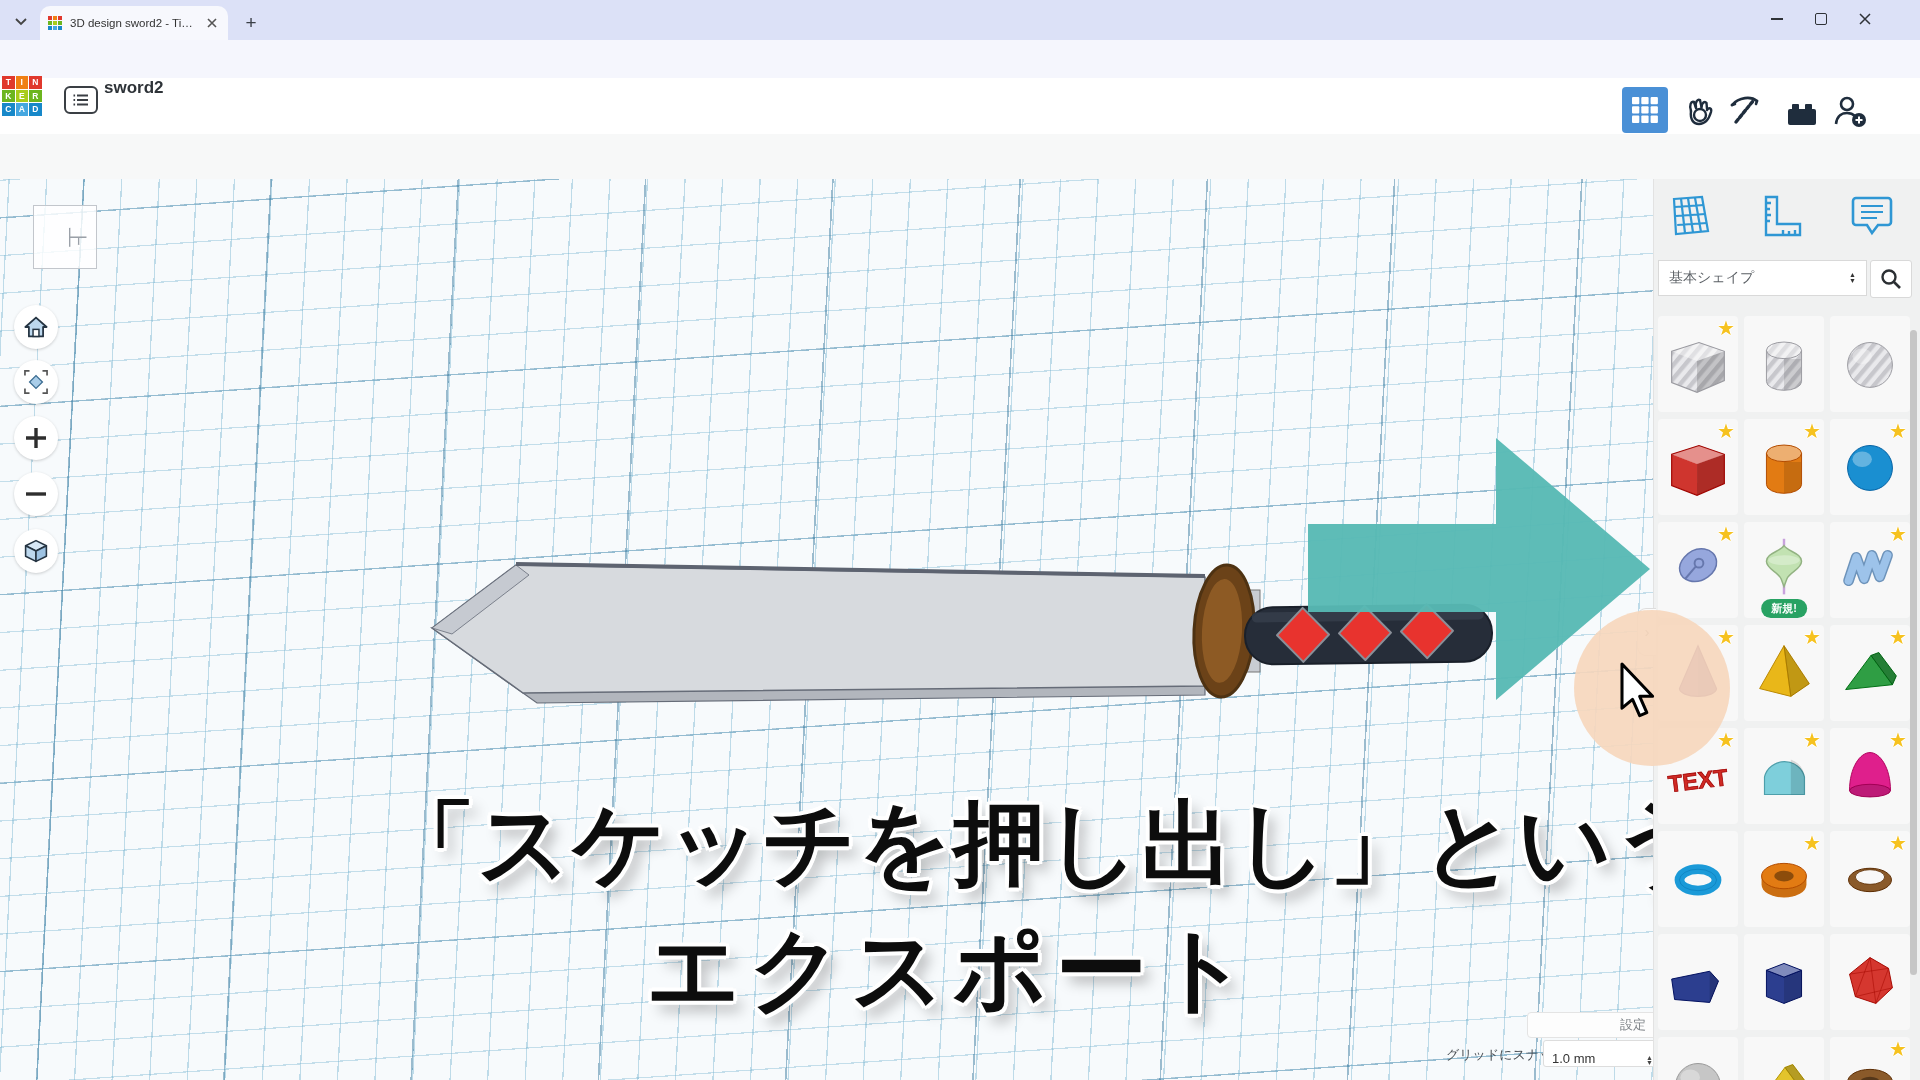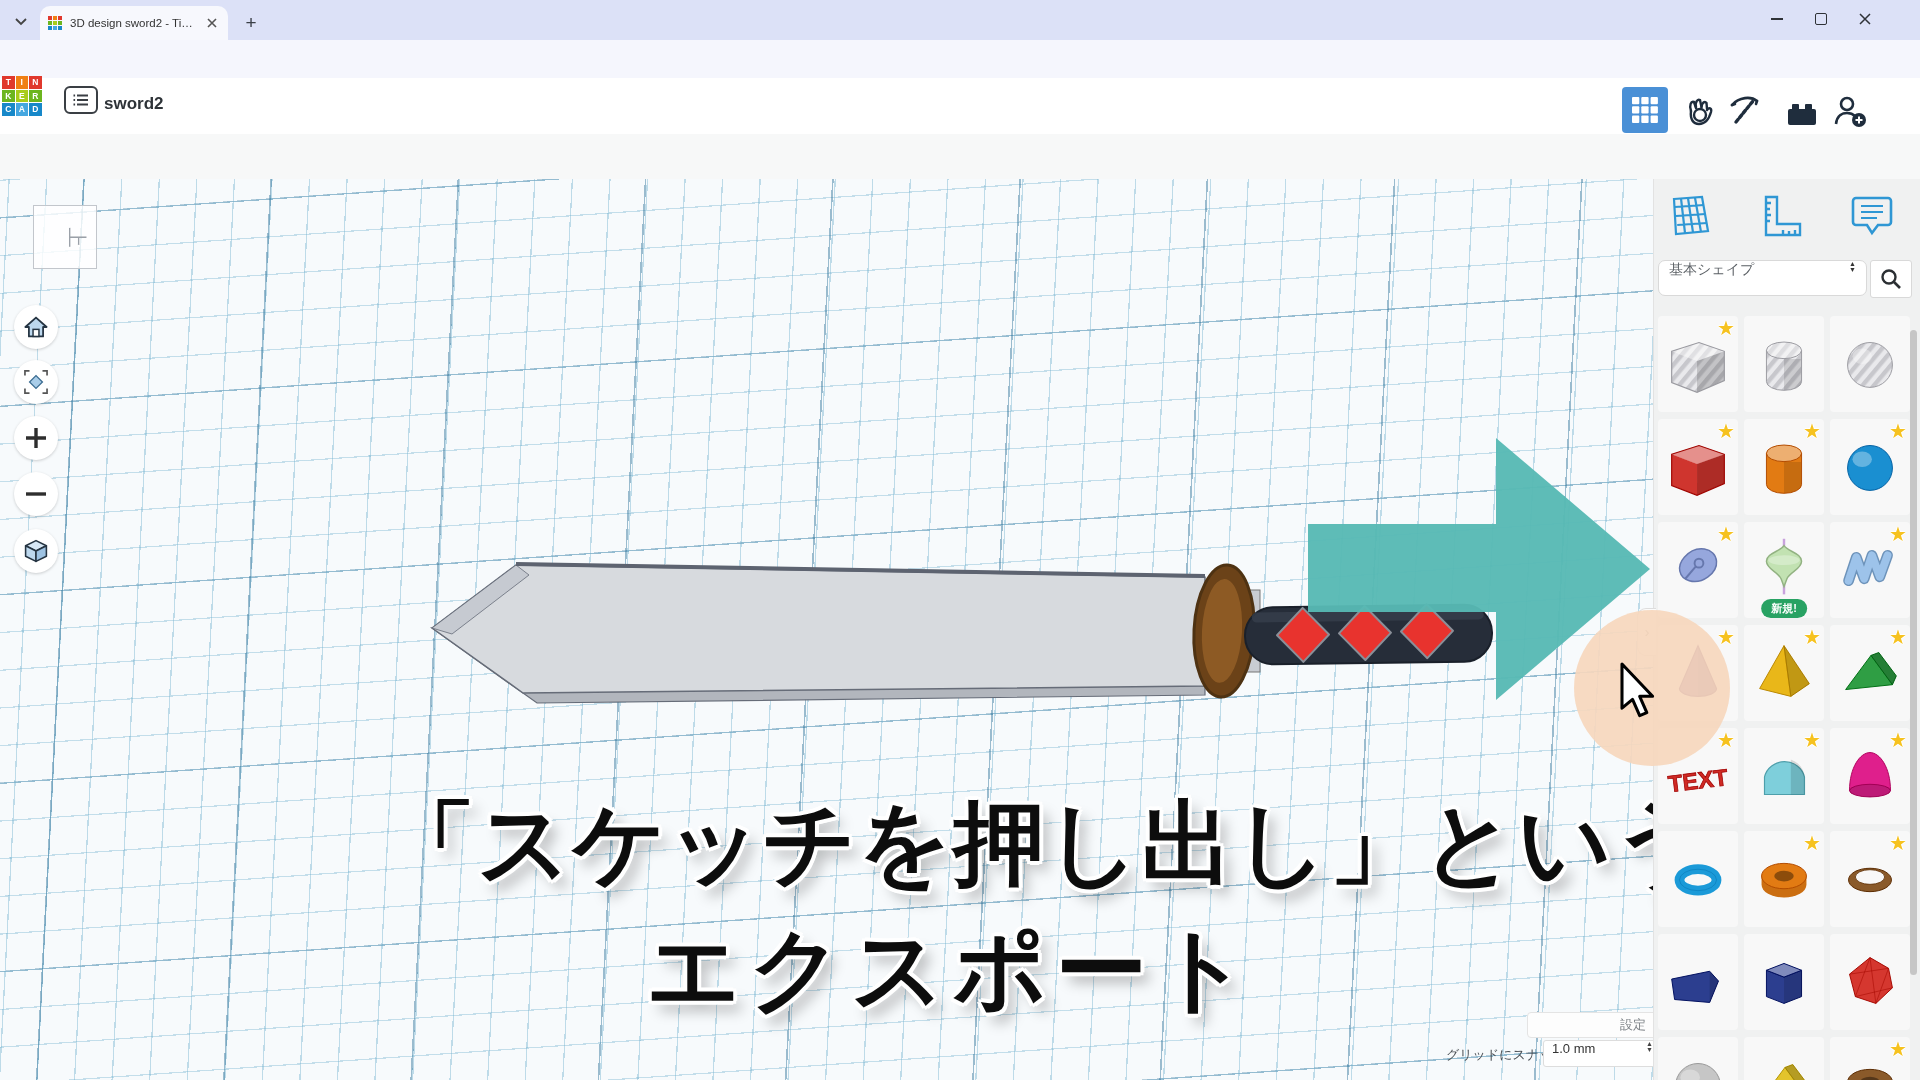--- a/index.html
+++ b/index.html
@@ -68,29 +68,29 @@
   .vbtn{left:14px;width:44px;height:44px;border-radius:50%;background:#fff;box-shadow:0 1px 3px rgba(0,0,0,.18);
     display:flex;align-items:center;justify-content:center}
   .caption{font-weight:900;color:#0d0d0d;white-space:nowrap;transform:translateX(-50%);z-index:4;
     text-shadow:4px 0 0 #fff,-4px 0 0 #fff,0 4px 0 #fff,0 -4px 0 #fff,3px 3px 0 #fff,-3px -3px 0 #fff,3px -3px 0 #fff,-3px 3px 0 #fff,8px 10px 14px rgba(0,0,0,.28)}
   .cap1{left:1046px;top:603px;font-size:92px;letter-spacing:1px}
   .cap2{left:952px;top:729px;font-size:92px;letter-spacing:8px}
   .settings-btn{left:1527px;top:833px;width:130px;height:26px;background:#fdfdfd;border:1px solid #e4e4e4;border-radius:4px;
     color:#7d8287;font-size:13px;display:flex;align-items:center;justify-content:flex-end;padding-right:10px;box-sizing:border-box}
   .snap-label{left:1446px;top:867px;font-size:13px;color:#4a4f54}
   .snap-box{left:1543px;top:861px;width:119px;height:27px;background:#fff;border:1px solid #ddd;border-radius:3px;
-    display:flex;align-items:flex-start;padding:0 8px;box-sizing:border-box;font-size:13px;color:#333}
+    display:flex;align-items:flex-end;padding:0 8px;box-sizing:border-box;font-size:13px;color:#333}
   .snap-caret{margin-left:auto;font-size:7px;color:#444;line-height:.8;text-align:center}
 
   
   .sidebar{left:1653px;top:179px;width:267px;height:901px;background:#f0f1f1;border-left:1px solid #e2e2e2;
     overflow:hidden;z-index:5}
   .side-ico{top:14px;width:46px;height:48px;color:#2f97d4}
-  .cat-select{left:4px;top:81px;width:209px;height:36px;background:#fff;border:1px solid #d9d9d9;border-radius:7px;
-    display:flex;align-items:flex-start;padding:0 10px;box-sizing:border-box;font-size:14px;color:#5a5f64}
+  .cat-select{left:4px;top:81px;width:209px;height:36px;background:#fff;border:1px solid #d9d9d9;border-radius:0;
+    display:flex;align-items:center;padding:0 10px;box-sizing:border-box;font-size:14px;color:#5a5f64}
   .stepper{margin-left:auto;font-size:7px;color:#333;line-height:.85;text-align:center}
   .search-btn{left:216px;top:81px;width:40px;height:36px;background:#fff;border:1px solid #d9d9d9;border-radius:3px;
     display:flex;align-items:center;justify-content:center}
   .shape-grid{left:4px;top:137px;display:grid;grid-template-columns:repeat(3,80px);column-gap:6px;row-gap:7px;grid-auto-rows:96px;position:absolute}
   .cell{background:#f8f8f8;border-radius:4px;position:relative}
   .cell svg{width:78px;height:78px;margin:8px 1px 0}
   .star{position:absolute;top:0;right:3px;font-size:20px;color:#f6c21f;
     text-shadow:1px 0 #fff,-1px 0 #fff,0 1px #fff,0 -1px #fff}
   .nbadge{position:absolute;bottom:0;left:50%;transform:translateX(-50%);background:#28a263;color:#fff;
     font-size:11px;font-weight:bold;padding:2px 10px;border-radius:10px;white-space:nowrap}
@@ -180,21 +180,21 @@
     </div>
 </div>
 
 <div class="abs tkheader">
   <div class="abs props-btn" style="left:64px;top:8px">
     <svg width="16" height="12" viewBox="0 0 16 12">
         <path d="M4,1.5 H15 M4,6 H15 M4,10.5 H15" stroke="#3a3f44" stroke-width="1.8"></path>
         <path d="M0.5,1.5 h1.6 M0.5,6 h1.6 M0.5,10.5 h1.6" stroke="#3a3f44" stroke-width="1.8"></path>
       </svg>
   </div>
-  <span class="abs design-title" style="left:104px;top:16px">sword2</span>
+  <span class="abs design-title" style="left:104px;top:0">sword2</span>
   <div class="abs gridbtn" style="left:1622px;top:9px">
     <svg width="26" height="26" viewBox="0 0 26 26">
       <g fill="#fff">
           <rect x="0" y="0" width="7.3" height="7.3" rx="1"></rect>
           <rect x="9.3" y="0" width="7.3" height="7.3" rx="1"></rect>
           <rect x="18.6" y="0" width="7.3" height="7.3" rx="1"></rect>
           <rect x="0" y="9.3" width="7.3" height="7.3" rx="1"></rect>
           <rect x="9.3" y="9.3" width="7.3" height="7.3" rx="1"></rect>
           <rect x="18.6" y="9.3" width="7.3" height="7.3" rx="1"></rect>
           <rect x="0" y="18.6" width="7.3" height="7.3" rx="1"></rect>

